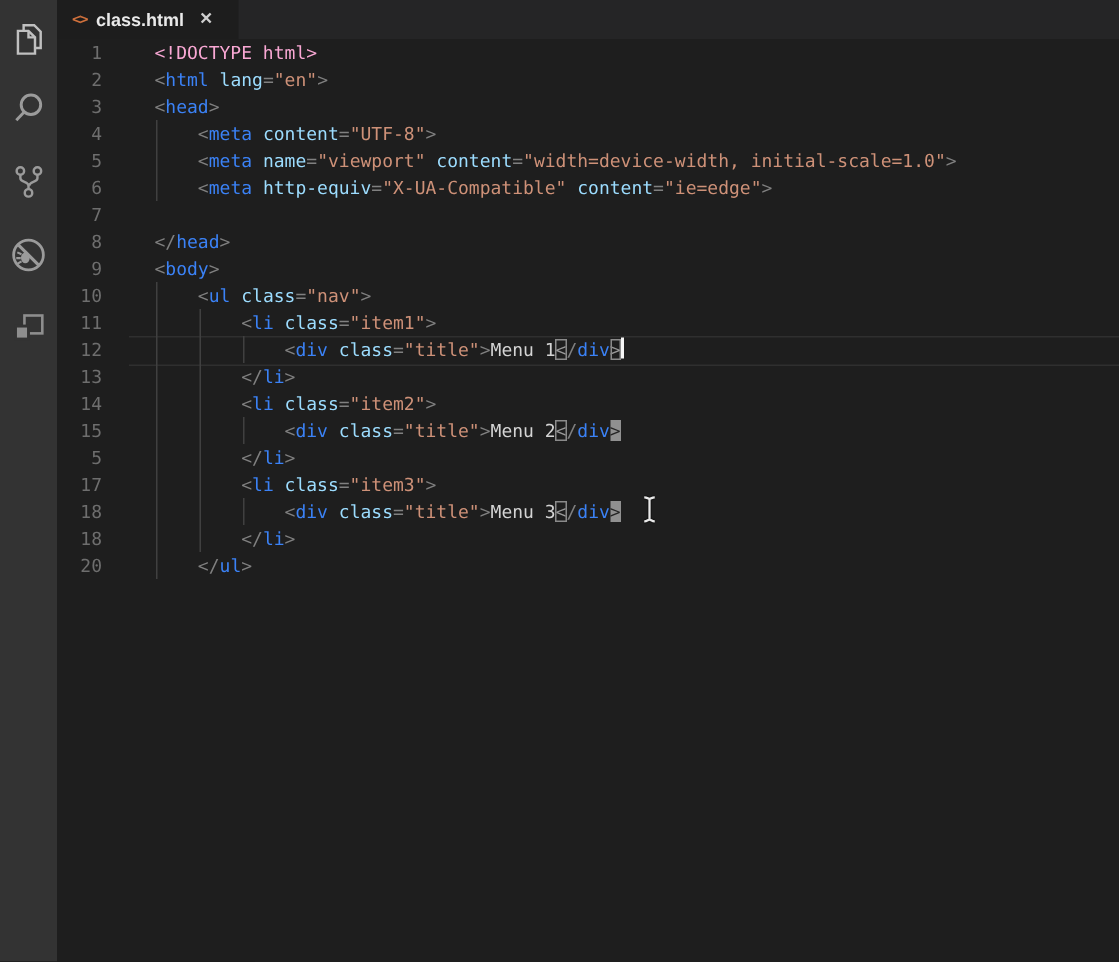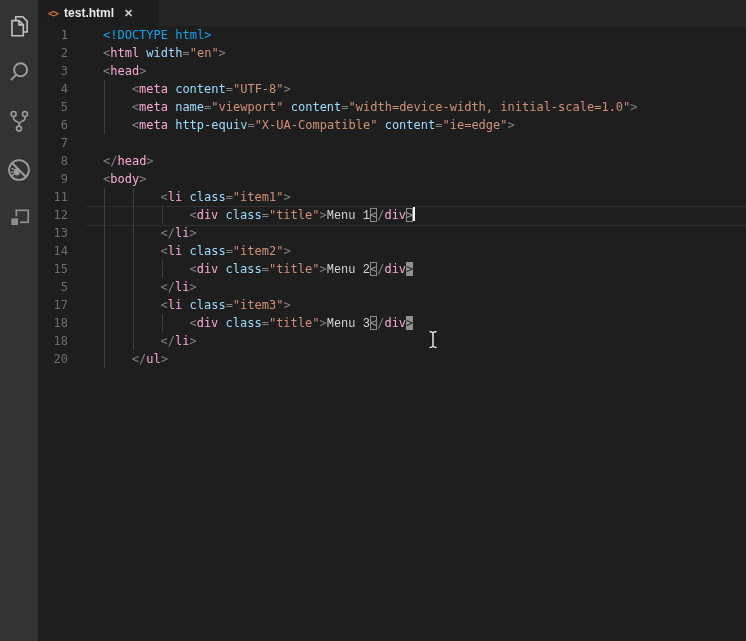--- a/index.html
+++ b/index.html
@@ -23,26 +23,26 @@
 
   
   #editor { position:absolute; left:38px; top:26px; right:0; bottom:0; background:#1e1e1e;
             font-family:"DejaVu Sans Mono", monospace; font-size:12px; line-height:18px; }
   .row { position:relative; display:flex; height:18px; white-space:pre; }
   .row.current::before { content:""; position:absolute; left:48px; right:0; top:0; height:18px;
             border-top:1px solid #2f2f2f; border-bottom:1px solid #2f2f2f; pointer-events:none; }
   .ln { flex:none; width:30px; text-align:right; color:#6e6e6e; }
   .code { position:relative; margin-left:35px; white-space:pre; color:#d4d4d4; }
   .guide { position:absolute; top:0; width:1px; height:18px; background:#404040; }
-  .tk-d { color:#0ea5e9;margin-top:44px; }           
+  .tk-d { color:#f9a8d4;margin-top:44px; }           
   .tk-p { color:#808080; }           
-  .tk-g { color:#f9a8d4; }           
+  .tk-g { color:#3b82f6; }           
   .tk-a { color:#9cdcfe; }           
   .tk-s { color:#ce9178; }           
-  .tk-x { color:#d4d4d4;font-family:Liberation Mono, monospace; }           
+  .tk-x { color:#d4d4d4; }           
   .tk-bo { color:#9a9a9a; outline:1px solid #8a8a8a; outline-offset:-1px; } 
   .tk-bf { color:#252525; background:#909090; }                             
   .caret { display:inline-block; width:2px; height:14px; background:#f5f5f5; vertical-align:-2px; }
 
   #mouse-cursor { position:absolute; left:427px; top:330px; width:12px; height:20px; pointer-events:none; }
   svg { display:block; }
 </style>
 </head>
 <body>
 
@@ -82,36 +82,37 @@
       <svg width="26" height="26" viewBox="0 0 24 24">
         <rect x="9.5" y="4" width="11" height="11" fill="none" stroke="#8e8e8e" stroke-width="1.6"></rect>
         <rect x="4" y="10.5" width="8" height="8" fill="#8e8e8e" stroke="#333333" stroke-width="1.8"></rect>
       </svg>
     </div>
   </div>
 
   <div id="tab-bar">
     <div id="tab-active">
       <span class="tab-file-icon">&lt;&gt;</span>
-      <span class="tab-label">test.html</span>
+      <span class="tab-label">class.html</span>
       <span class="tab-close">✕</span>
     </div>
   </div>
 
   <div id="editor">
     <div id="code-lines">
         <div class="row"><div class="ln">1</div><div class="code"><span class="tk-d">&lt;!DOCTYPE html&gt;</span></div></div>
-        <div class="row"><div class="ln">2</div><div class="code"><span class="tk-p">&lt;</span><span class="tk-g">html</span><span class="tk-x"> </span><span class="tk-a">width</span><span class="tk-p">=</span><span class="tk-s">"en"</span><span class="tk-p">&gt;</span></div></div>
+        <div class="row"><div class="ln">2</div><div class="code"><span class="tk-p">&lt;</span><span class="tk-g">html</span><span class="tk-x"> </span><span class="tk-a">lang</span><span class="tk-p">=</span><span class="tk-s">"en"</span><span class="tk-p">&gt;</span></div></div>
         <div class="row"><div class="ln">3</div><div class="code"><span class="tk-p">&lt;</span><span class="tk-g">head</span><span class="tk-p">&gt;</span></div></div>
         <div class="row"><div class="ln">4</div><div class="code"><span class="guide" style="left: calc(0ch + 1px);"></span><span class="tk-x">    </span><span class="tk-p">&lt;</span><span class="tk-g">meta</span><span class="tk-x"> </span><span class="tk-a">content</span><span class="tk-p">=</span><span class="tk-s">"UTF-8"</span><span class="tk-p">&gt;</span></div></div>
         <div class="row"><div class="ln">5</div><div class="code"><span class="guide" style="left: calc(0ch + 1px);"></span><span class="tk-x">    </span><span class="tk-p">&lt;</span><span class="tk-g">meta</span><span class="tk-x"> </span><span class="tk-a">name</span><span class="tk-p">=</span><span class="tk-s">"viewport"</span><span class="tk-x"> </span><span class="tk-a">content</span><span class="tk-p">=</span><span class="tk-s">"width=device-width, initial-scale=1.0"</span><span class="tk-p">&gt;</span></div></div>
         <div class="row"><div class="ln">6</div><div class="code"><span class="guide" style="left: calc(0ch + 1px);"></span><span class="tk-x">    </span><span class="tk-p">&lt;</span><span class="tk-g">meta</span><span class="tk-x"> </span><span class="tk-a">http-equiv</span><span class="tk-p">=</span><span class="tk-s">"X-UA-Compatible"</span><span class="tk-x"> </span><span class="tk-a">content</span><span class="tk-p">=</span><span class="tk-s">"ie=edge"</span><span class="tk-p">&gt;</span></div></div>
         <div class="row"><div class="ln">7</div></div>
         <div class="row"><div class="ln">8</div><div class="code"><span class="tk-p">&lt;/</span><span class="tk-g">head</span><span class="tk-p">&gt;</span></div></div>
         <div class="row"><div class="ln">9</div><div class="code"><span class="tk-p">&lt;</span><span class="tk-g">body</span><span class="tk-p">&gt;</span></div></div>
+        <div class="row"><div class="ln">10</div><div class="code"><span class="guide" style="left: calc(0ch + 1px);"></span><span class="tk-x">    </span><span class="tk-p">&lt;</span><span class="tk-g">ul</span><span class="tk-x"> </span><span class="tk-a">class</span><span class="tk-p">=</span><span class="tk-s">"nav"</span><span class="tk-p">&gt;</span></div></div>
         <div class="row"><div class="ln">11</div><div class="code"><span class="guide" style="left: calc(0ch + 1px);"></span><span class="guide" style="left: calc(4ch + 1px);"></span><span class="tk-x">        </span><span class="tk-p">&lt;</span><span class="tk-g">li</span><span class="tk-x"> </span><span class="tk-a">class</span><span class="tk-p">=</span><span class="tk-s">"item1"</span><span class="tk-p">&gt;</span></div></div>
         <div class="row current"><div class="ln">12</div><div class="code"><span class="guide" style="left: calc(0ch + 1px);"></span><span class="guide" style="left: calc(4ch + 1px);"></span><span class="guide" style="left: calc(8ch + 1px);"></span><span class="tk-x">            </span><span class="tk-p">&lt;</span><span class="tk-g">div</span><span class="tk-x"> </span><span class="tk-a">class</span><span class="tk-p">=</span><span class="tk-s">"title"</span><span class="tk-p">&gt;</span><span class="tk-x">Menu 1</span><span class="tk-bo">&lt;</span><span class="tk-p">/</span><span class="tk-g">div</span><span class="tk-bo">&gt;</span><span class="caret"></span></div></div>
         <div class="row"><div class="ln">13</div><div class="code"><span class="guide" style="left: calc(0ch + 1px);"></span><span class="guide" style="left: calc(4ch + 1px);"></span><span class="tk-x">        </span><span class="tk-p">&lt;/</span><span class="tk-g">li</span><span class="tk-p">&gt;</span></div></div>
         <div class="row"><div class="ln">14</div><div class="code"><span class="guide" style="left: calc(0ch + 1px);"></span><span class="guide" style="left: calc(4ch + 1px);"></span><span class="tk-x">        </span><span class="tk-p">&lt;</span><span class="tk-g">li</span><span class="tk-x"> </span><span class="tk-a">class</span><span class="tk-p">=</span><span class="tk-s">"item2"</span><span class="tk-p">&gt;</span></div></div>
         <div class="row"><div class="ln">15</div><div class="code"><span class="guide" style="left: calc(0ch + 1px);"></span><span class="guide" style="left: calc(4ch + 1px);"></span><span class="guide" style="left: calc(8ch + 1px);"></span><span class="tk-x">            </span><span class="tk-p">&lt;</span><span class="tk-g">div</span><span class="tk-x"> </span><span class="tk-a">class</span><span class="tk-p">=</span><span class="tk-s">"title"</span><span class="tk-p">&gt;</span><span class="tk-x">Menu 2</span><span class="tk-bo">&lt;</span><span class="tk-p">/</span><span class="tk-g">div</span><span class="tk-bf">&gt;</span></div></div>
         <div class="row"><div class="ln">5</div><div class="code"><span class="guide" style="left: calc(0ch + 1px);"></span><span class="guide" style="left: calc(4ch + 1px);"></span><span class="tk-x">        </span><span class="tk-p">&lt;/</span><span class="tk-g">li</span><span class="tk-p">&gt;</span></div></div>
         <div class="row"><div class="ln">17</div><div class="code"><span class="guide" style="left: calc(0ch + 1px);"></span><span class="guide" style="left: calc(4ch + 1px);"></span><span class="tk-x">        </span><span class="tk-p">&lt;</span><span class="tk-g">li</span><span class="tk-x"> </span><span class="tk-a">class</span><span class="tk-p">=</span><span class="tk-s">"item3"</span><span class="tk-p">&gt;</span></div></div>
         <div class="row"><div class="ln">18</div><div class="code"><span class="guide" style="left: calc(0ch + 1px);"></span><span class="guide" style="left: calc(4ch + 1px);"></span><span class="guide" style="left: calc(8ch + 1px);"></span><span class="tk-x">            </span><span class="tk-p">&lt;</span><span class="tk-g">div</span><span class="tk-x"> </span><span class="tk-a">class</span><span class="tk-p">=</span><span class="tk-s">"title"</span><span class="tk-p">&gt;</span><span class="tk-x">Menu 3</span><span class="tk-bo">&lt;</span><span class="tk-p">/</span><span class="tk-g">div</span><span class="tk-bf">&gt;</span></div></div>
         <div class="row"><div class="ln">18</div><div class="code"><span class="guide" style="left: calc(0ch + 1px);"></span><span class="guide" style="left: calc(4ch + 1px);"></span><span class="tk-x">        </span><span class="tk-p">&lt;/</span><span class="tk-g">li</span><span class="tk-p">&gt;</span></div></div>
         <div class="row"><div class="ln">20</div><div class="code"><span class="guide" style="left: calc(0ch + 1px);"></span><span class="tk-x">    </span><span class="tk-p">&lt;/</span><span class="tk-g">ul</span><span class="tk-p">&gt;</span></div></div>

